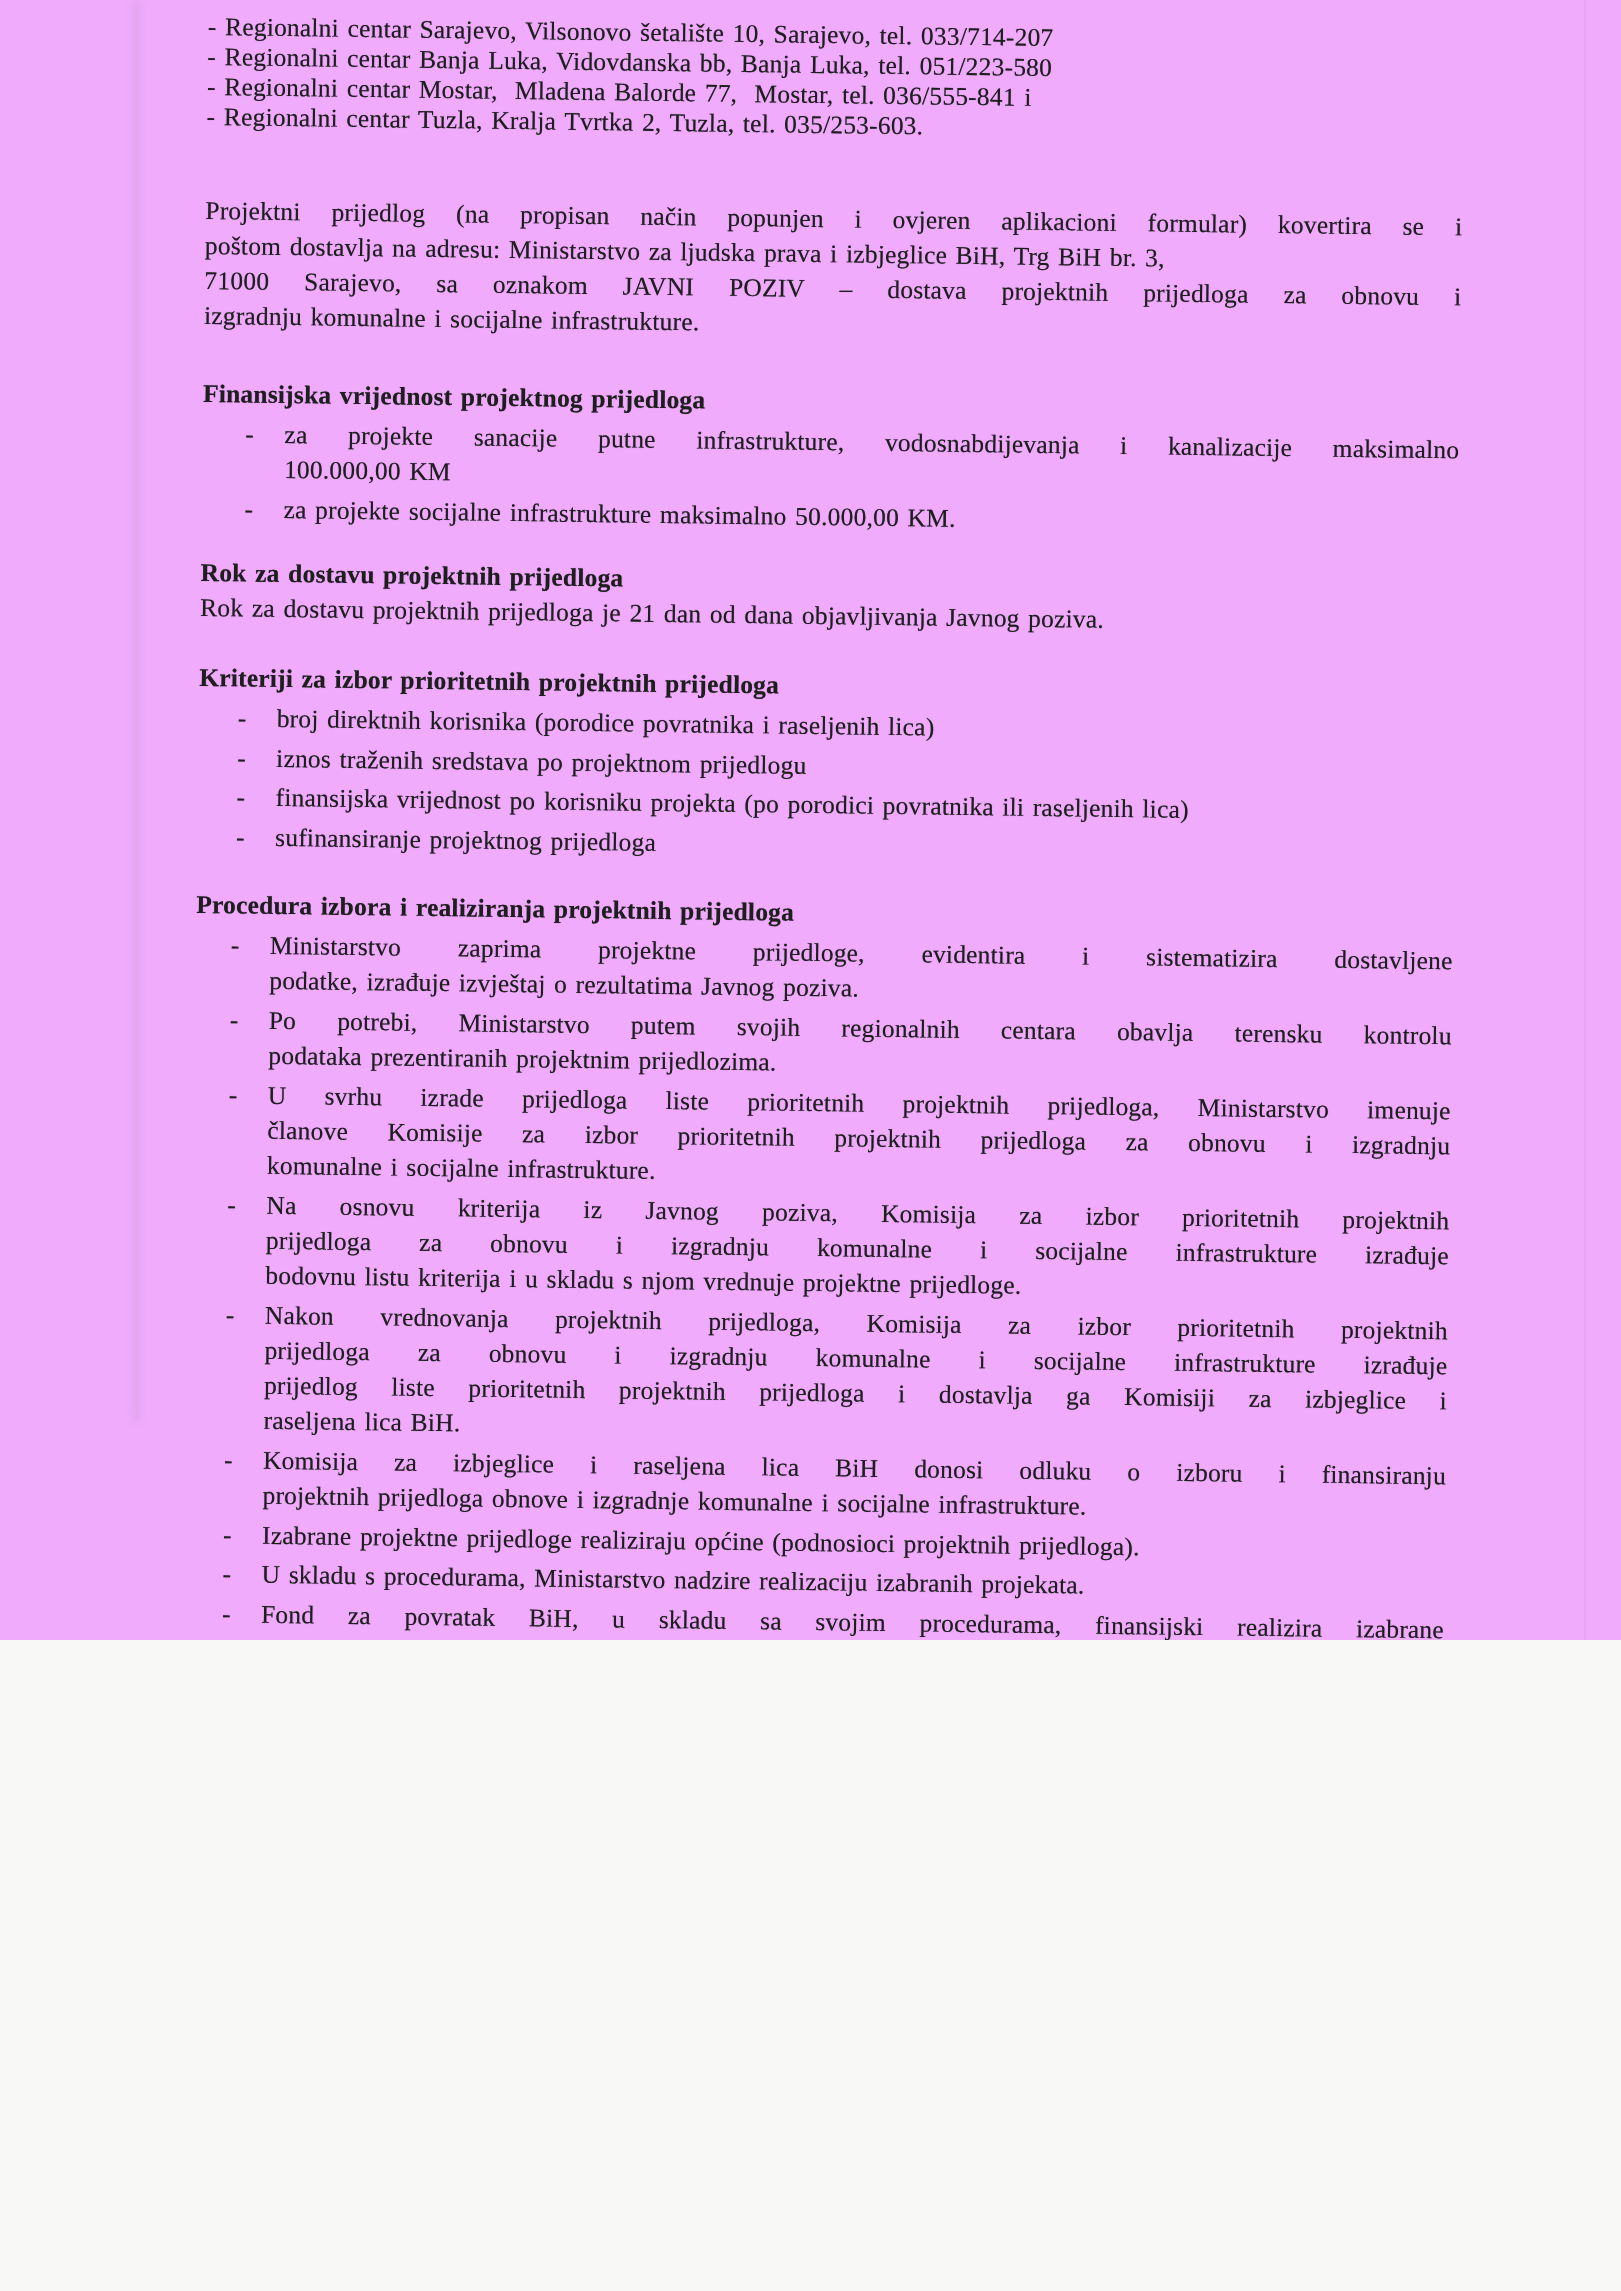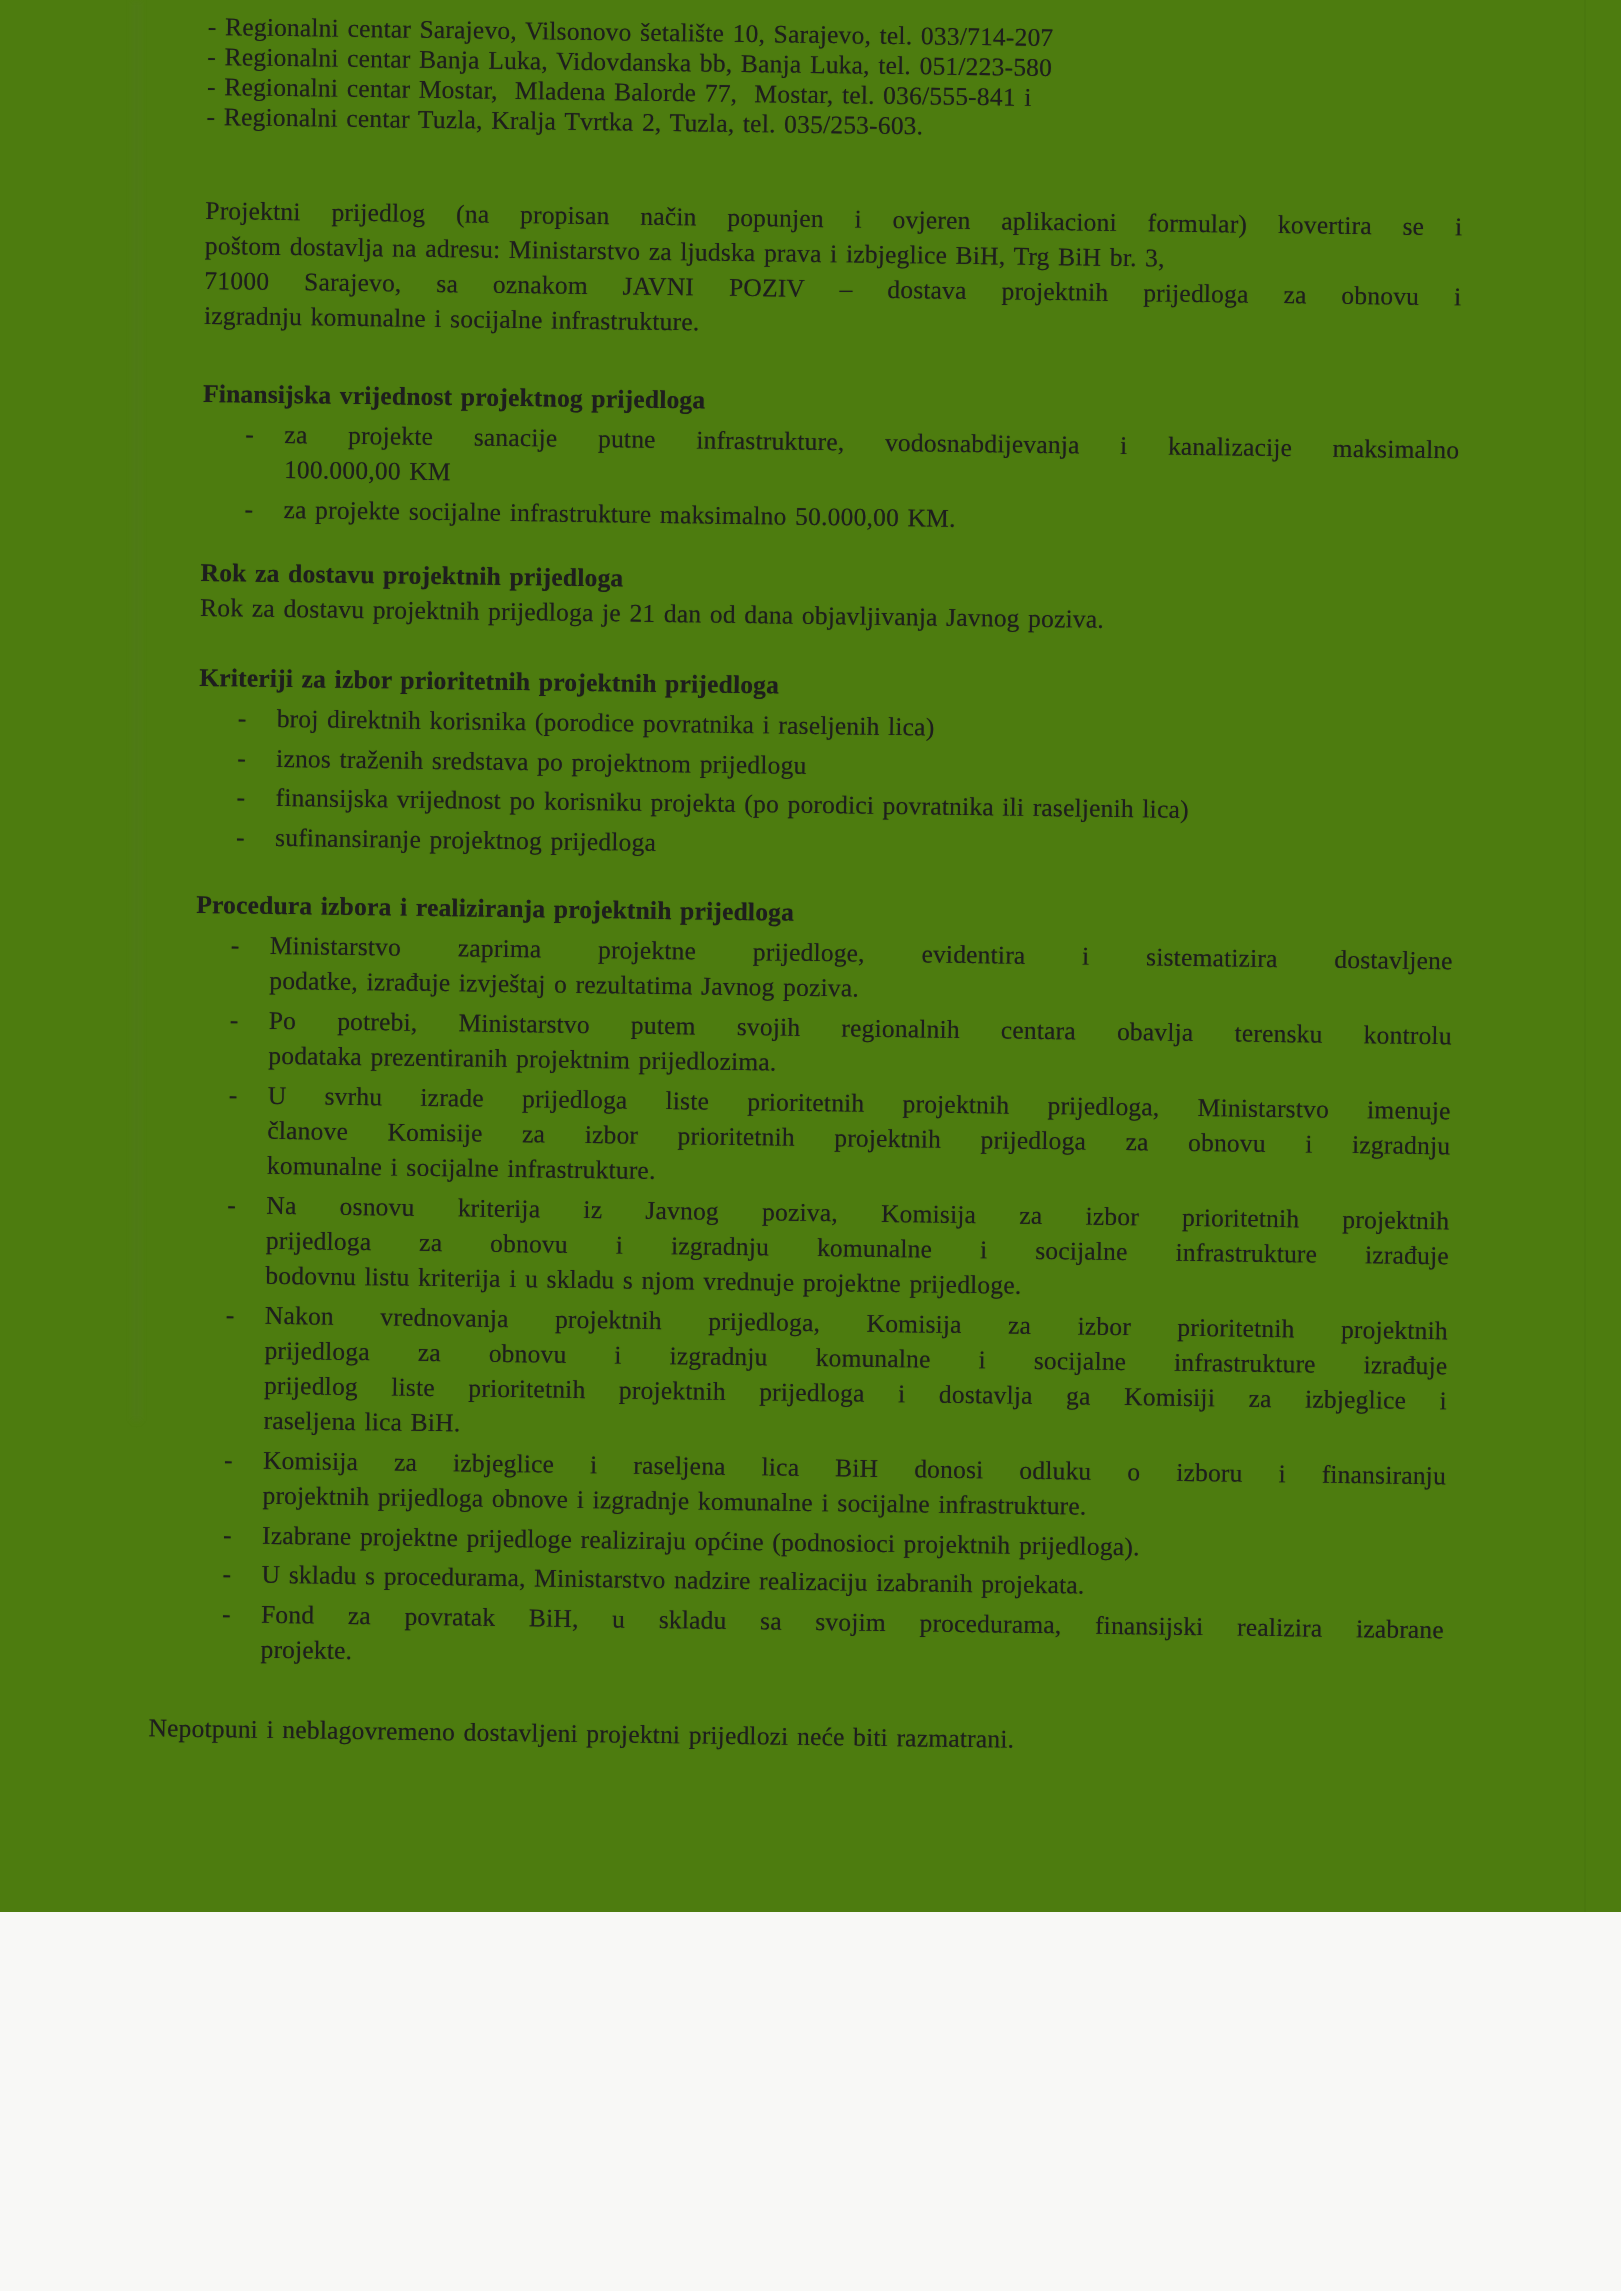--- a/index.html
+++ b/index.html
@@ -3,22 +3,22 @@
 <meta charset="utf-8">
 <style>
   html, body { margin: 0; padding: 0; }
   body {
     width: 1621px; height: 2292px;
     background: #f8f8f6;
     font-family: "Liberation Serif", serif;
   }
   .page {
     position: relative;
-    width: 1621px; height: 1912px;
-    background: #4d7c0f;
+    width: 1621px; height: 1640px;
+    background: #f0abfc;
     overflow: hidden;
     color: #1e1e1e;
     text-decoration: underline;
   }
   
   .edge-streak {
     position: absolute; left: 133px; top: 0;
     width: 6.9px; height: 1421px;
     background: rgba(110,110,110,0.10);
     filter: blur(3.9px);

